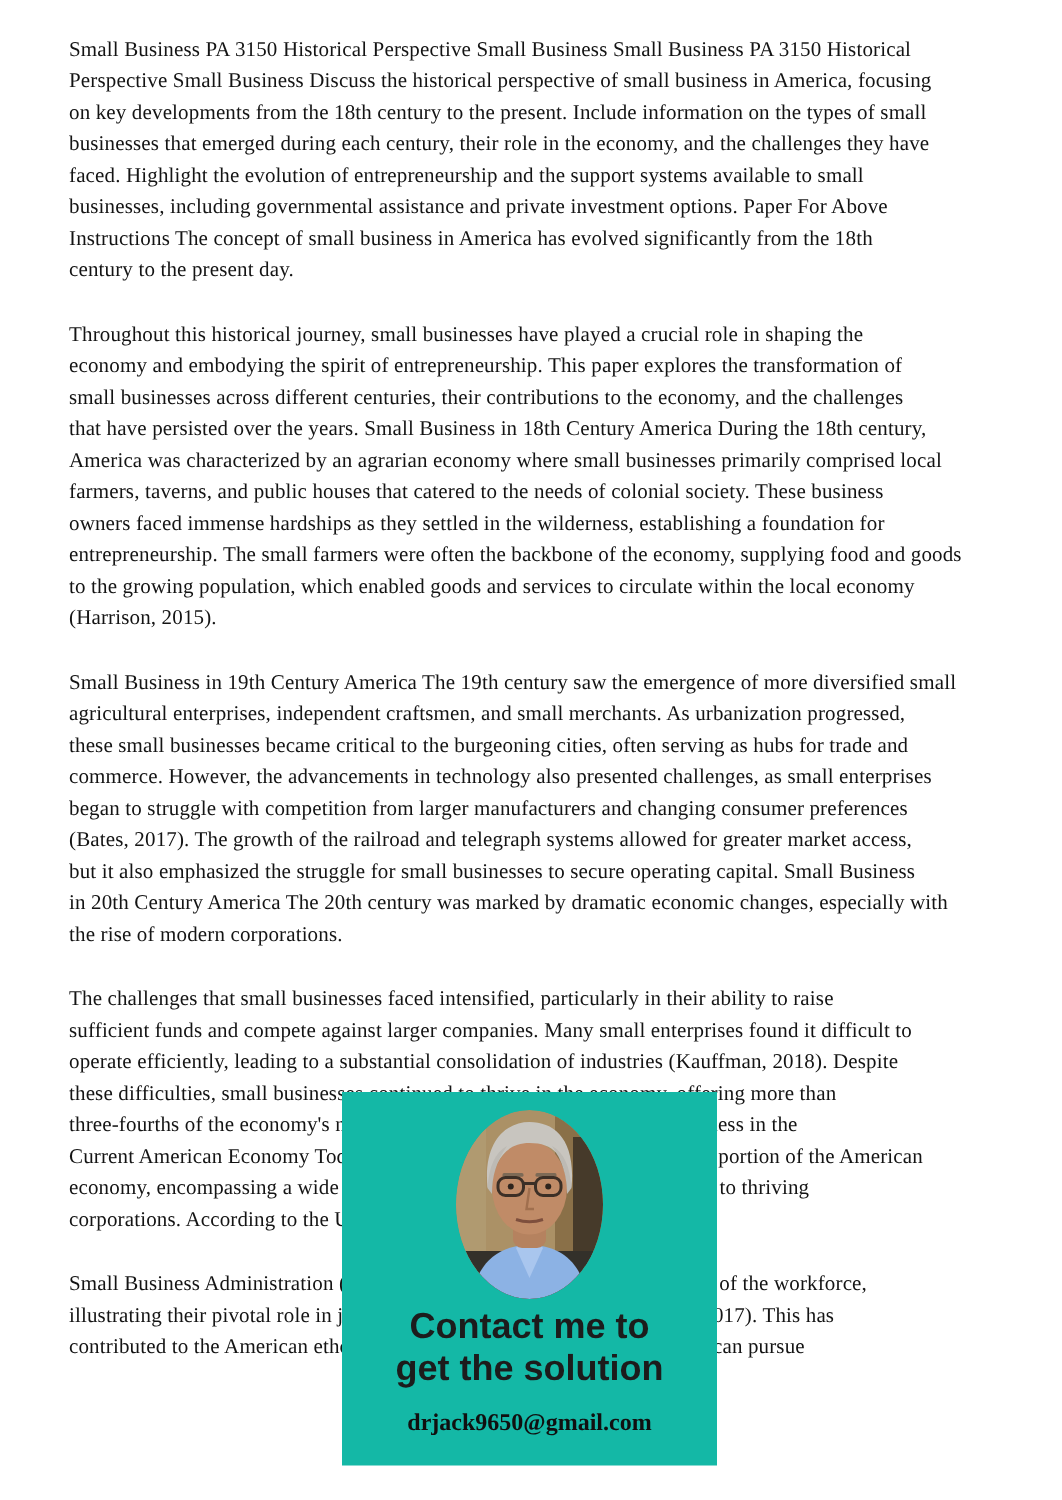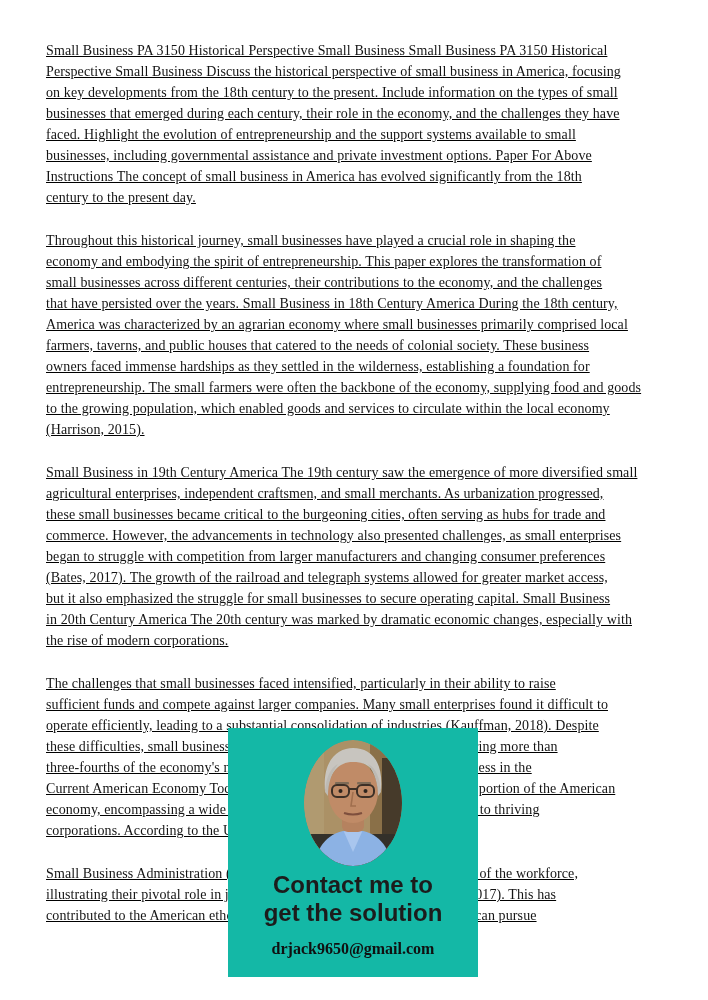--- a/index.html
+++ b/index.html
@@ -12,23 +12,22 @@
     font-family: "Liberation Serif", serif;
   }
   .page {
     position: absolute;
     inset: 0;
     background: #ffffff;
   }
   .text-block {
     position: absolute;
     left: 46px;
-    top: 40px;
+    top: 23px;
     width: 620px;
-    text-decoration: underline;
   }
   .para {
     margin: 0 0 22px 0;
     font: 14px/21px "Liberation Serif", serif;
     color: #141414;
     white-space: pre-line;
     letter-spacing: 0.1px;
   }
   .overlay {
     position: absolute;

